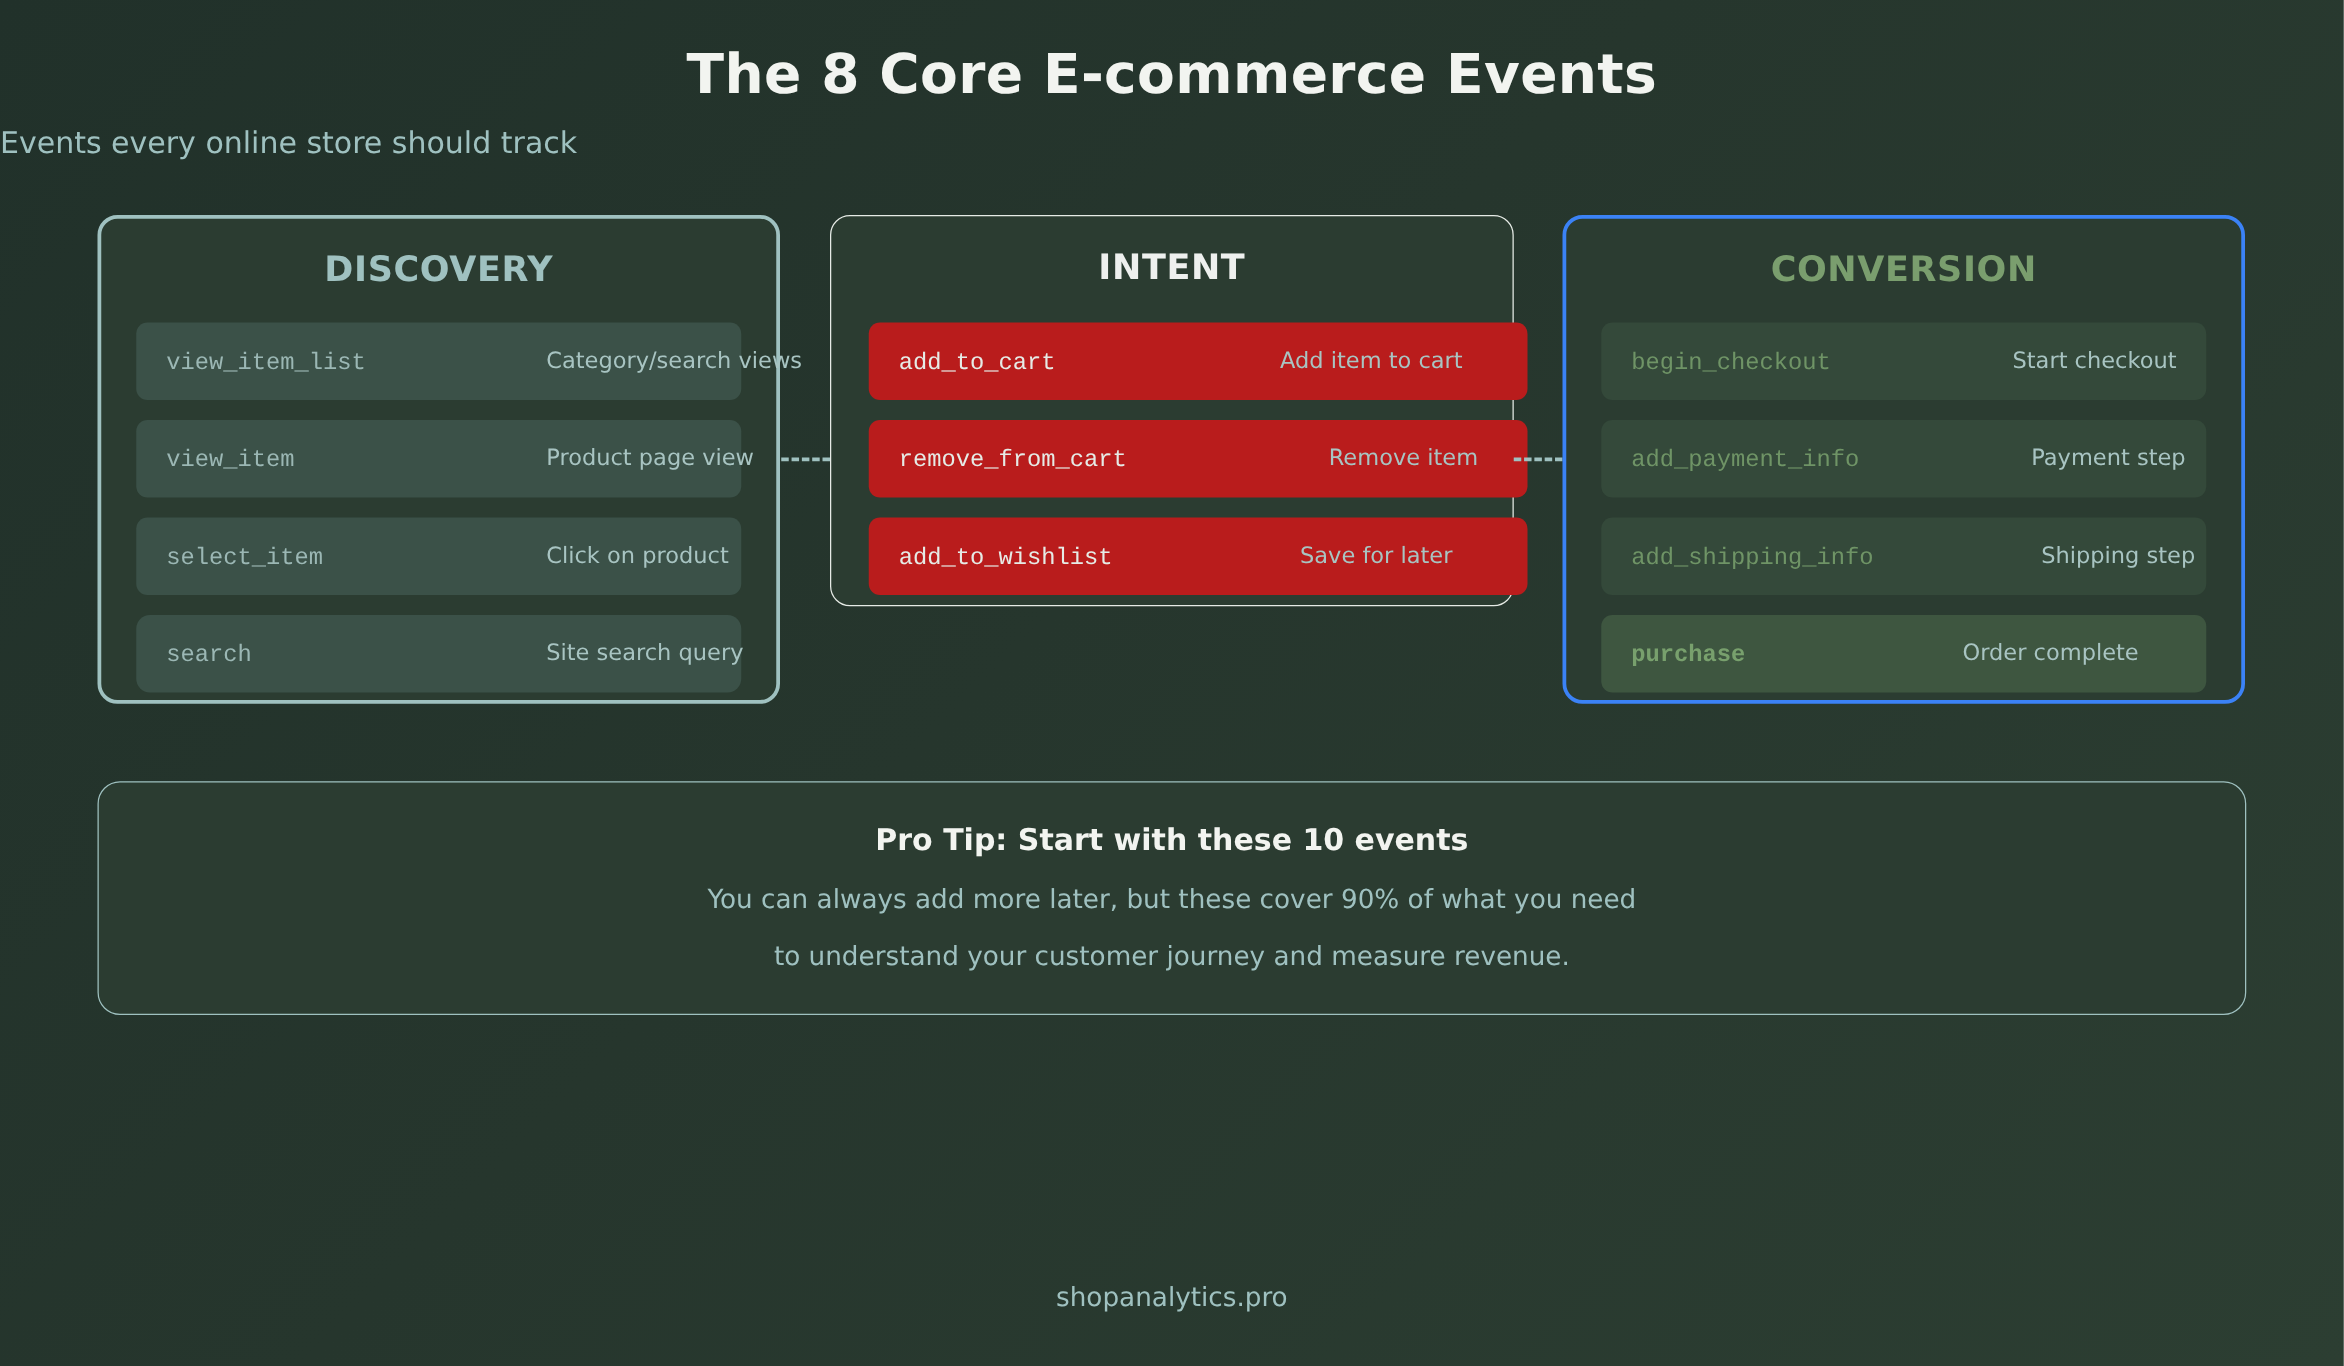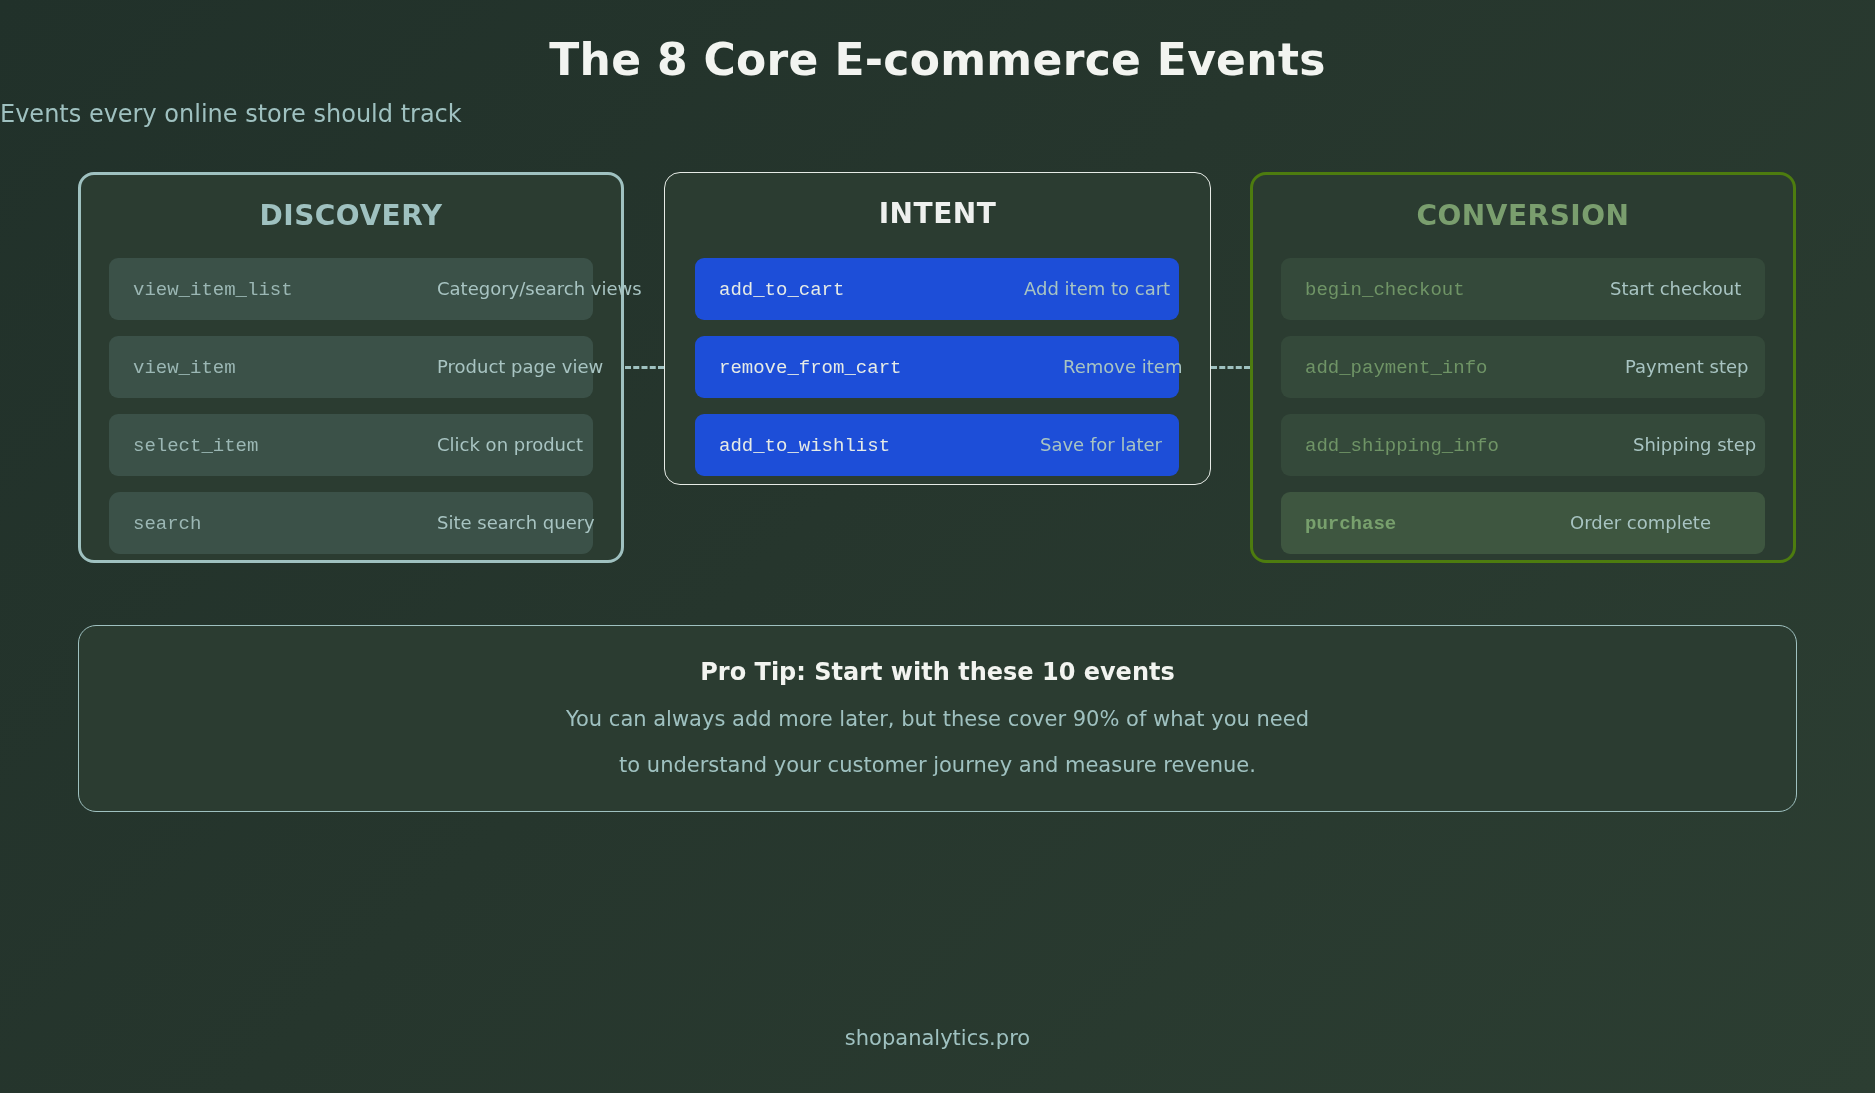--- a/index.html
+++ b/index.html
@@ -16,33 +16,33 @@
   .subtitle {
     left: 0; width: 1875px; top: 100px; 
     font-size: 24px; color: #9fc1c0;
   }
   .stage {
     position: absolute; top: 172px; width: 546px;
     background: #2b3c31; box-sizing: border-box; border-radius: 16px;
   }
   .stage.discovery { left: 78px; height: 391px; border: 3px solid #9fc1c0; }
   .stage.intent { left: 664px; width: 547px; height: 313px; border: 1.5px solid #e6ebe6; }
-  .stage.conversion { left: 1250px; height: 391px; border: 3px solid #4d7c0f; }
+  .stage.conversion { left: 1250px; height: 391px; border: 3px solid #3b82f6; }
   .stage-title {
     position: absolute; left: 0; right: 0; top: 24px; text-align: center;
     font-size: 28px; font-weight: bold; letter-spacing: 0.5px;
   }
   .discovery .stage-title { color: #9fc1c0; }
   .intent .stage-title { color: #eef0ee; }
   .conversion .stage-title { color: #7a9e6e; }
   .row {
     position: absolute; width: 484px; height: 62px; border-radius: 9px;
   }
   .discovery .row { background: #3b5148; }
-  .intent .row { background: #1d4ed8; }
+  .intent .row { background: #b91c1c; padding-left: 43px; }
   .conversion .row { background: #34493a; }
   .conversion .row.highlight { background: #3e5640; }
   .ev {
     position: absolute; left: 24px; top: 21px;
     font-family: "Liberation Mono", monospace; font-size: 19px; white-space: nowrap;
   }
   .discovery .ev { color: #9bb7b4; }
   .intent .ev { color: #e6ebe6; }
   .conversion .ev { color: #6f9466; }
   .conversion .ev.bold { font-weight: bold; color: #78a06d; }

